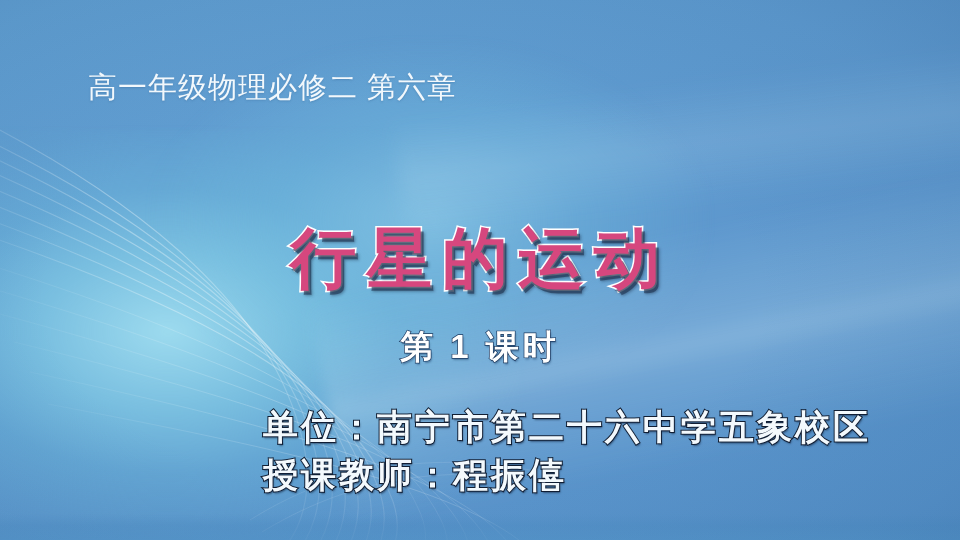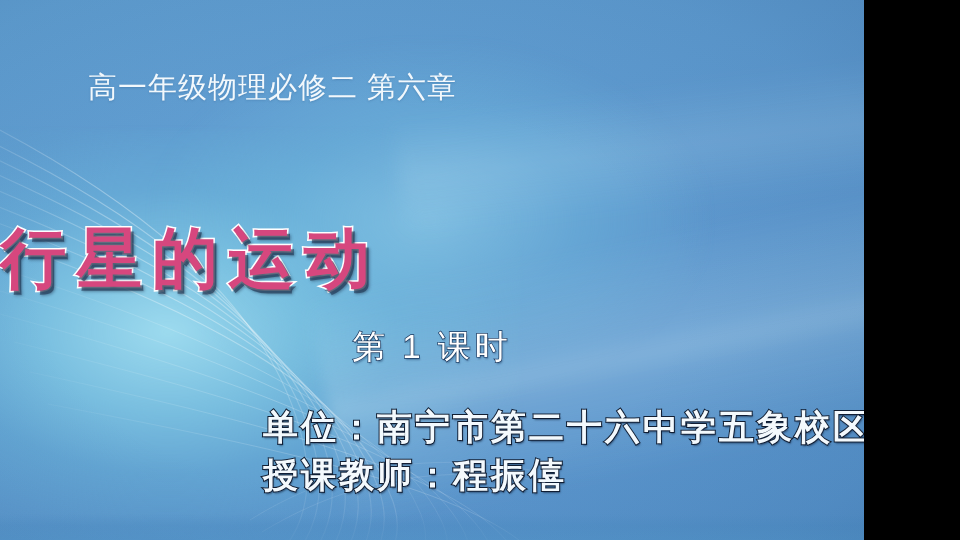--- a/index.html
+++ b/index.html
@@ -2,21 +2,21 @@
 <html><head>
 <meta charset="utf-8">
 <style>
   html, body {
     margin: 0;
     padding: 0;
     background: #000;
   }
   #slide {
     position: relative;
-    width: 864px;
+    width: 960px;
     height: 540px;
     overflow: hidden;
     font-family: "Liberation Sans", "DejaVu Sans", sans-serif;
     background: #5f9bd0;
   }
 
   
   .bg-base {
     position: absolute;
     inset: 0;
@@ -116,41 +116,41 @@
     font-weight: 400;
     text-shadow: 0 1px 2px rgba(60,110,160,0.45);
     white-space: nowrap;
   }
 
   .main-title {
     position: absolute;
     left: 0;
     right: 0;
     top: 214px;
-    text-align: left;
+    text-align: center;
     font-size: 66px;
     font-weight: 700;
     letter-spacing: 10px;
     color: #d6477e;
     -webkit-text-stroke: 3px #ffffff;
     paint-order: stroke fill;
     text-shadow:
        3px 4px 0 rgba(26,42,70,0.55),
        4px 5px 3px rgba(20,35,60,0.40);
     white-space: nowrap;
   }
 
   .sub-title {
     position: absolute;
     left: 0;
     right: 0;
     top: 325px;
     text-align: center;
     font-size: 33px;
-    font-weight: 400;
+    font-weight: 700;
     letter-spacing: 4px;
     color: #ffffff;
     -webkit-text-stroke: 1.4px #1d3a60;
     paint-order: stroke fill;
     text-shadow: 1px 2px 2px rgba(25,55,95,0.45);
     white-space: nowrap;
   }
 
   .credits {
     position: absolute;

